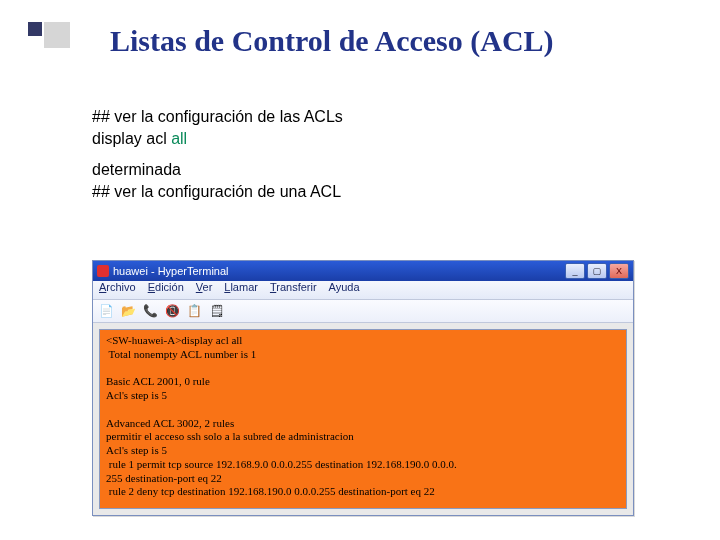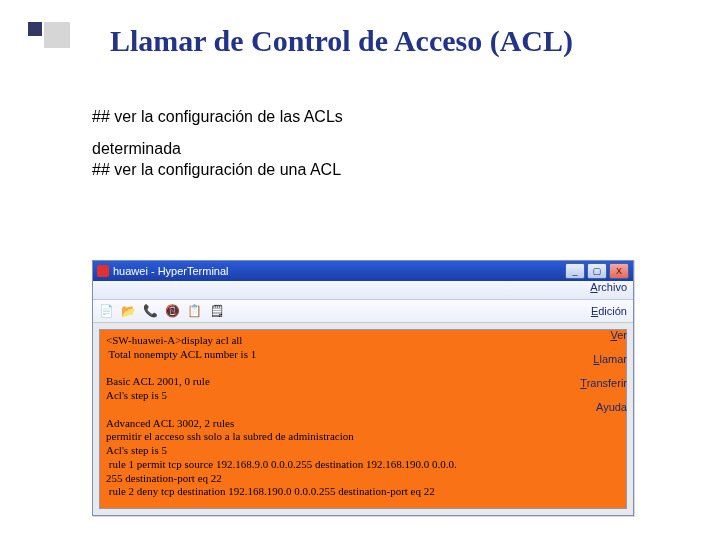--- a/index.html
+++ b/index.html
@@ -77,25 +77,24 @@
     width: 18px; height: 14px; background: linear-gradient(#e8eefc,#b8c8f0);
     border: 1px solid #3a5fb0; border-radius: 2px; font-size: 9px;
     display:flex; align-items:center; justify-content:center; color:#223;
   }
   .ht-close { background: linear-gradient(#f6a8a0,#e26a5a); color:#600; }
   .ht-menubar {
     background: linear-gradient(#f5f7fd,#e4eaf8);
     color: #1a2a6a;
     height: 18px;
     display: flex;
-    align-items: flex-end;
+    align-items: flex-start;
     gap: 12px;
     padding: 0 6px;
     border-bottom: 1px solid #c0c8dc;
-    flex-direction: column;
   }
   .ht-menubar span { cursor: default; }
   .ht-toolbar {
     background: linear-gradient(#fafbff,#ecf0fa);
     height: 22px;
     display: flex;
     align-items: center;
     gap: 6px;
     padding: 0 6px;
     border-bottom: 1px solid #c0c8dc;
@@ -121,25 +120,26 @@
     height: 170px;
   }
   .underline-first::first-letter { text-decoration: underline; }
 </style>
 </head>
 <body>
 
 <div class="deco-small"></div>
 <div class="deco-large"></div>
 
-<div class="title">Llamar de Control de Acceso (ACL)</div>
+<div class="title">Listas de Control de Acceso (ACL)</div>
 
 <div class="body-text">
   <div class="group">
     <div>## ver la configuración de las ACLs</div>
+    <div><span>display acl </span><span class="term-arg">all</span></div>
   </div>
   <div class="group">
     <div>determinada</div>
     <div>## ver la configuración de una ACL</div>
   </div>
 </div>
 
 <div class="ht-window">
   <div class="ht-titlebar">
     <div class="ht-title-left">

